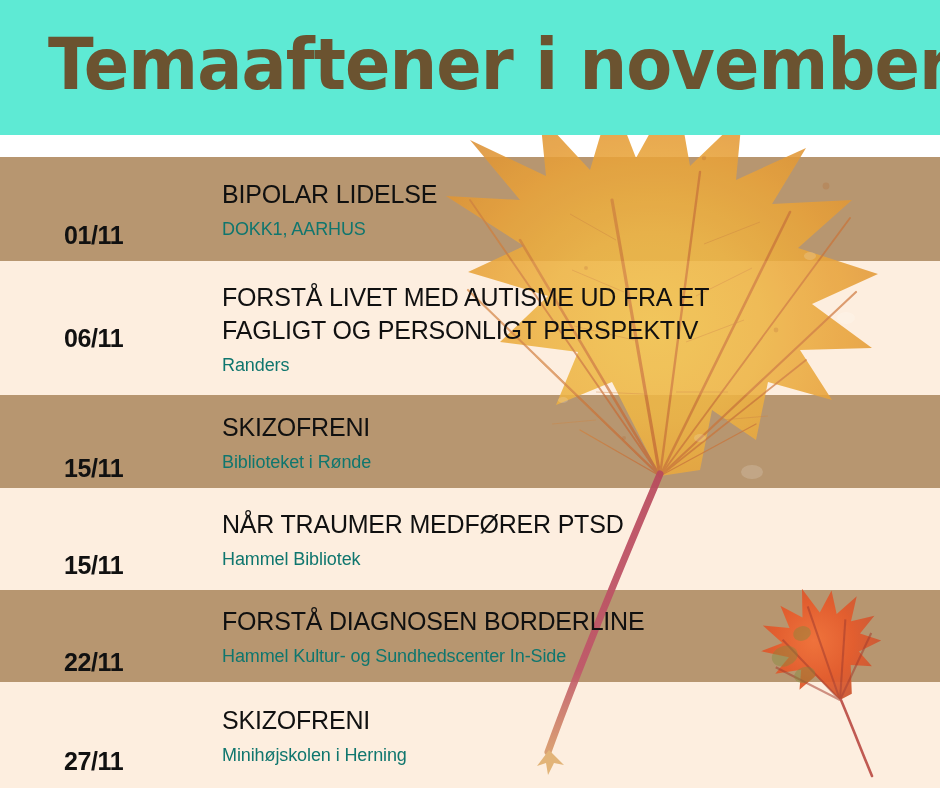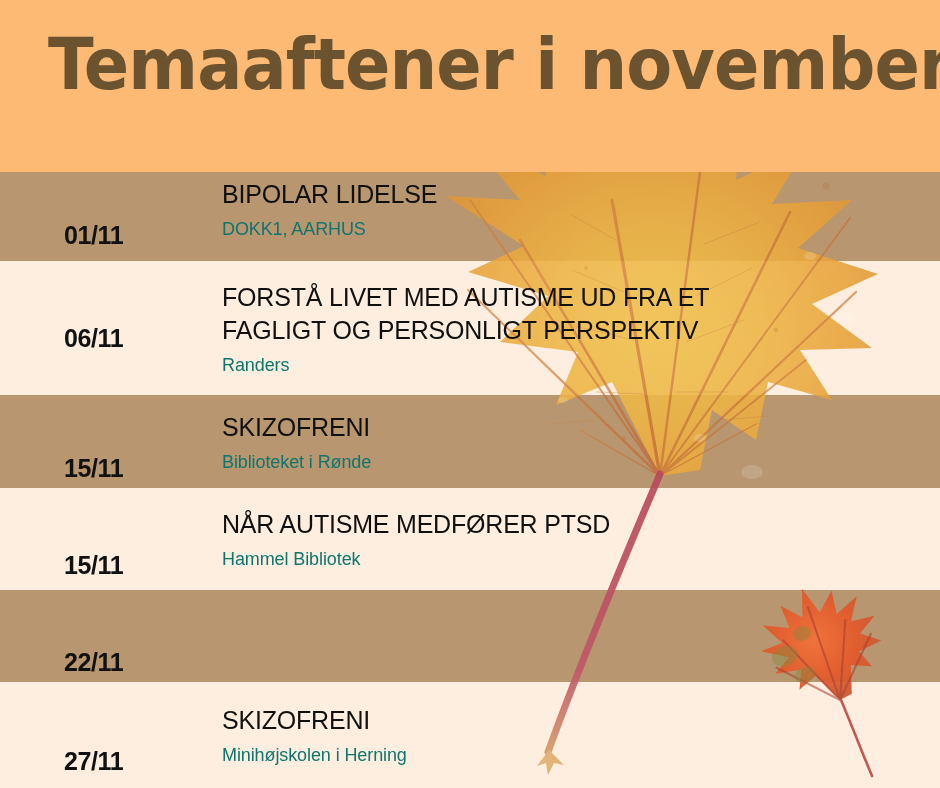--- a/index.html
+++ b/index.html
@@ -14,22 +14,22 @@
     height: 788px;
     overflow: hidden;
     background: #ffffff;
     font-family: "Liberation Sans", "DejaVu Sans", sans-serif;
   }
 
   
   #header {
     position: absolute;
     left: 0; top: 0;
-    width: 940px; height: 172px;
-    background: #fdba74;
+    width: 940px; height: 135px;
+    background: #5eead4;
     z-index: 5;
   }
   #poster-title {
     position: absolute;
     left: 48px;
     top: 28px;
     font-family: "DejaVu Sans", sans-serif;
     font-size: 72px;
     font-weight: bold;
     letter-spacing: -1px;
@@ -251,26 +251,30 @@
       <div class="row" style="top: 395px; height: 93px;">
         <div class="row-date" style="top: 19px;">15/11</div>
         <div class="row-body" style="top: 16px;">
           <div class="row-title">SKIZOFRENI</div>
           <div class="row-venue">Biblioteket i Rønde</div>
         </div>
       </div>
       <div class="row" style="top: 488px; height: 102px;">
         <div class="row-date" style="top: 23px;">15/11</div>
         <div class="row-body" style="top: 20px;">
-          <div class="row-title">NÅR AUTISME MEDFØRER PTSD</div>
+          <div class="row-title">NÅR TRAUMER MEDFØRER PTSD</div>
           <div class="row-venue">Hammel Bibliotek</div>
         </div>
       </div>
       <div class="row" style="top: 590px; height: 120px;">
         <div class="row-date" style="top: 18px;">22/11</div>
+        <div class="row-body" style="top: 15px;">
+          <div class="row-title">FORSTÅ DIAGNOSEN BORDERLINE</div>
+          <div class="row-venue">Hammel Kultur- og Sundhedscenter In-Side</div>
+        </div>
       </div>
       <div class="row" style="top: 682px; height: 106px; padding-left: 24px;">
         <div class="row-date" style="top: 25px;">27/11</div>
         <div class="row-body" style="top: 22px;">
           <div class="row-title">SKIZOFRENI</div>
           <div class="row-venue">Minihøjskolen i Herning</div>
         </div>
       </div>
     </div>
 

